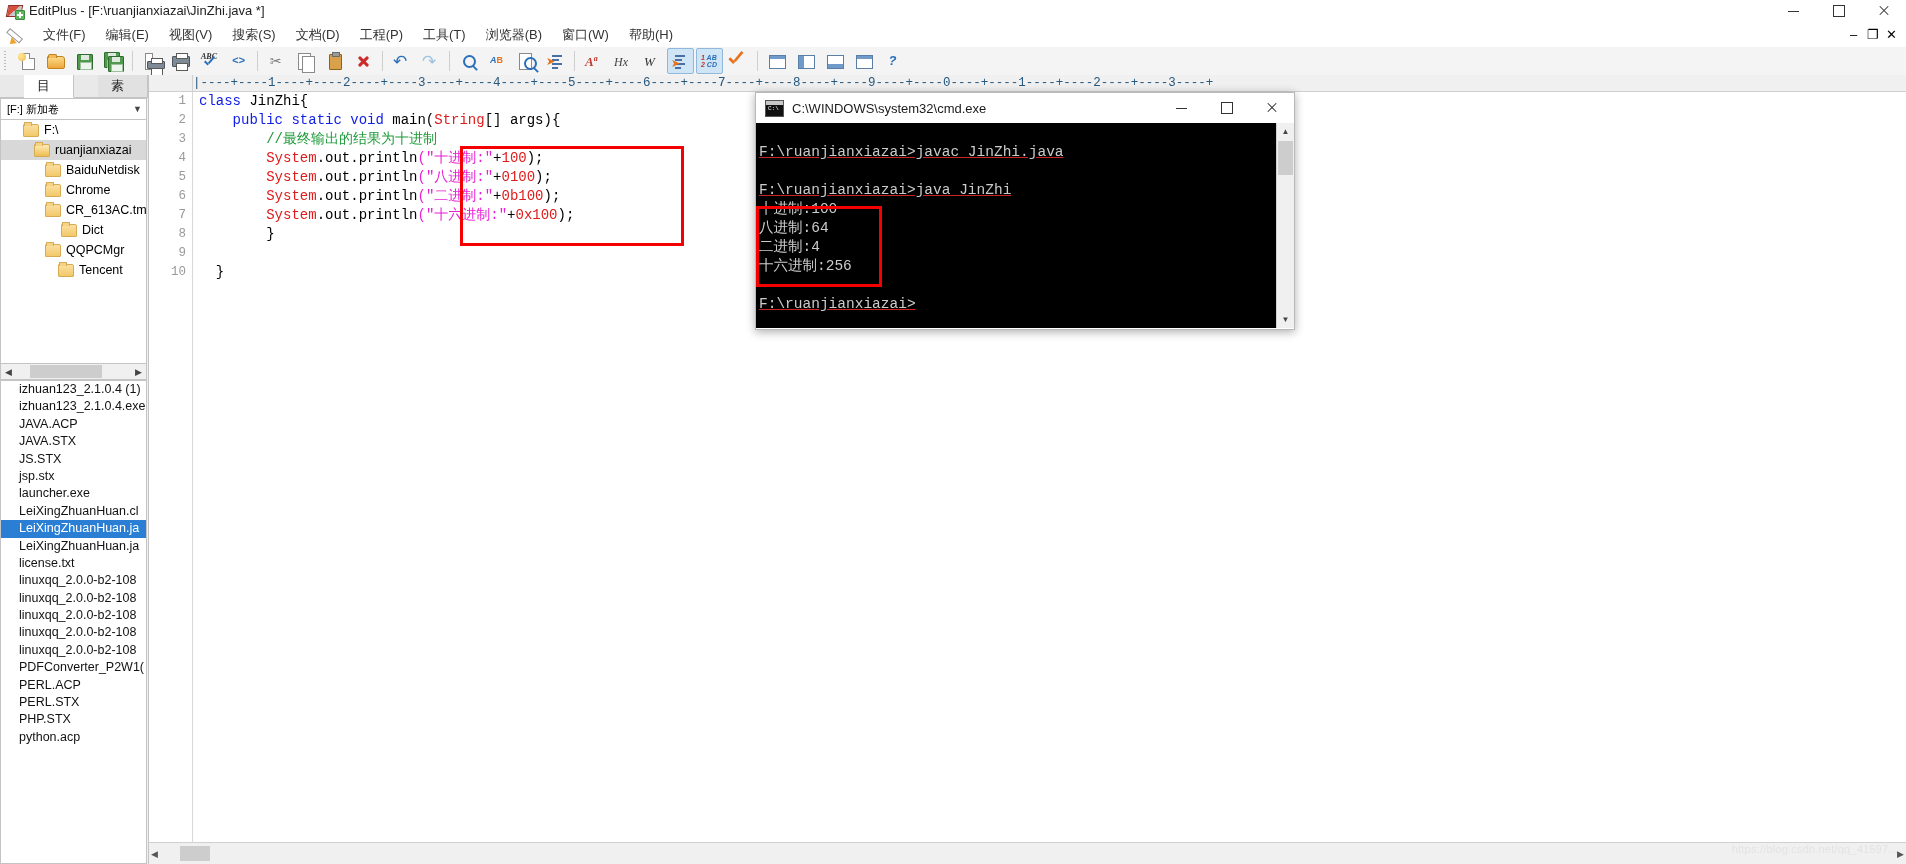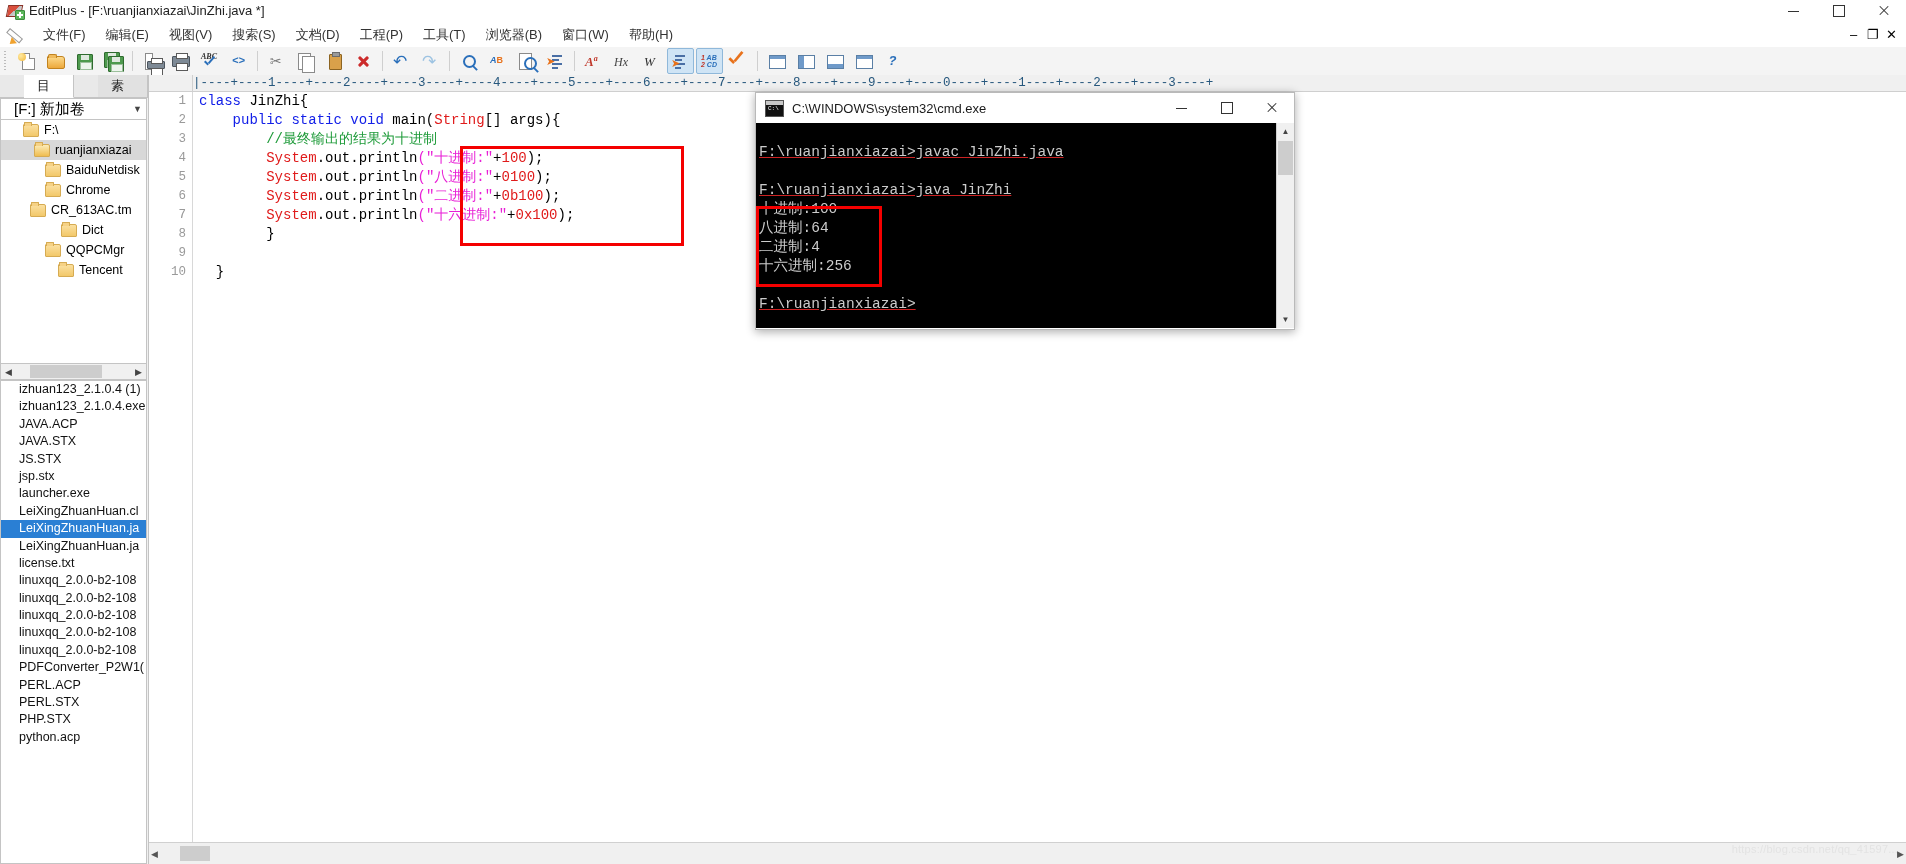--- a/index.html
+++ b/index.html
@@ -123,21 +123,21 @@
   
   .sidebar{position:absolute;left:0;top:75px;width:148px;height:789px;background:#f0f0f0;
     border-right:1px solid #c4c4c4;}
   .side-tabs{position:absolute;left:0;top:0;width:148px;height:22px;display:flex;
     border-bottom:1px solid #c4c4c4;background:#e9e9e9;}
   .side-tab{height:22px;line-height:21px;padding:0 13px;font-size:13px;color:#222;
     border-right:1px solid #c4c4c4;background:#e1e1e1;margin-left:24px;}
   .side-tab.sel{background:#ffffff;border-bottom:1px solid #ffffff;margin-bottom:-1px;}
   .drive-sel{position:absolute;left:0;top:23px;width:147px;height:22px;background:#fff;
     border:1px solid #c4c4c4;box-sizing:border-box;display:flex;align-items:center;}
-  .drive-sel .txt{font-size:15px;padding-left:13px;flex:1;white-space:nowrap;overflow:hidden;}
+  .drive-sel .txt{font-size:11px;padding-left:6px;flex:1;white-space:nowrap;overflow:hidden;}
   .drive-sel .cv{width:17px;height:20px;display:flex;align-items:center;justify-content:center;font-size:9px;color:#444;}
   .tree{position:absolute;left:0;top:45px;width:147px;height:250px;background:#fff;
     border:1px solid #c4c4c4;border-top:none;box-sizing:border-box;overflow:hidden;}
   .tnode{height:20px;display:flex;align-items:center;font-size:12.5px;white-space:nowrap;}
   .tnode.sel{background:#d8d8d8;}
   .fi{width:14px;height:11px;margin-right:5px;flex:0 0 auto;position:relative;
     background:linear-gradient(to bottom,#fbe0a0,#f2c86a);border:1px solid #d6ab52;border-radius:1px 2px 1px 1px;}
   .fi:before{content:"";position:absolute;left:0;top:-3px;width:6px;height:3px;
     background:#f6d286;border:1px solid #d6ab52;border-bottom:none;border-radius:1px 1px 0 0;}
   .fi.open{background:linear-gradient(to bottom,#fcecb8,#f0bd4f);}
@@ -459,21 +459,21 @@
           <span>ruanjianxiazai</span>
         </div>
       <div class="tnode" style="padding-left:44px;">
           <i class="fi"></i>
           <span>BaiduNetdisk</span>
         </div>
       <div class="tnode" style="padding-left:44px;">
           <i class="fi"></i>
           <span>Chrome</span>
         </div>
-      <div class="tnode" style="padding-left:29px;">
+      <div class="tnode" style="padding-left:44px;">
           <i class="fi"></i>
           <span>CR_613AC.tm</span>
         </div>
       <div class="tnode" style="padding-left:60px;">
           <i class="fi"></i>
           <span>Dict</span>
         </div>
       <div class="tnode" style="padding-left:44px;">
           <i class="fi"></i>
           <span>QQPCMgr</span>

